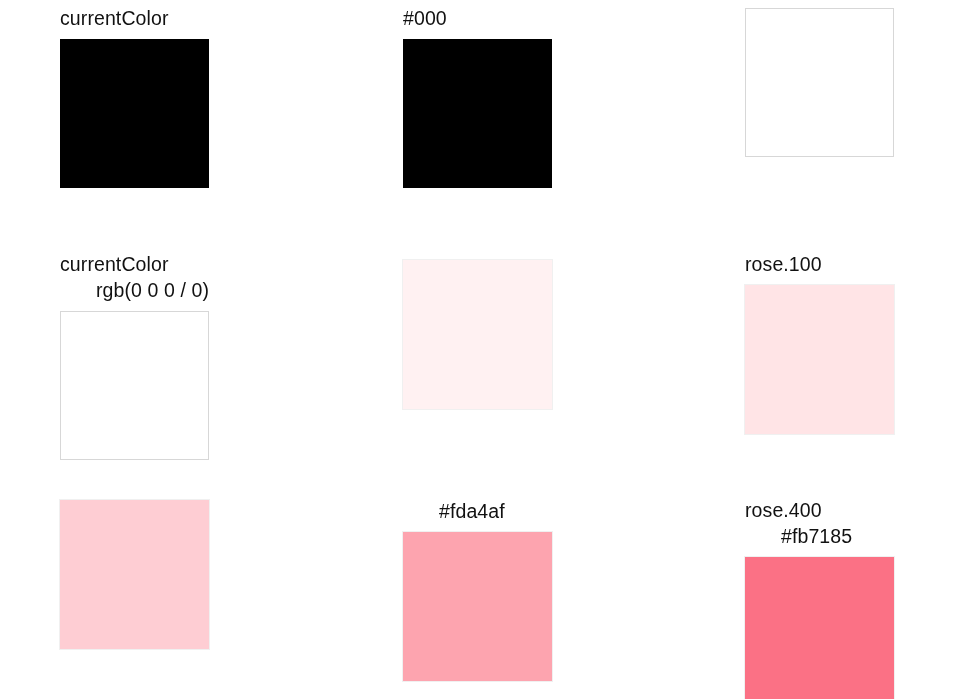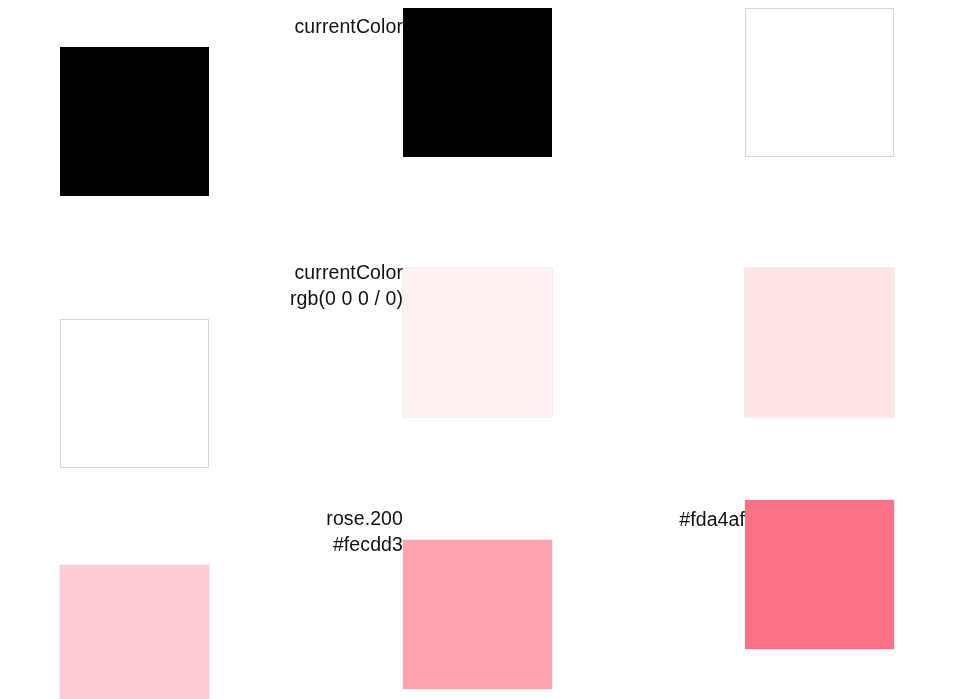--- a/index.html
+++ b/index.html
@@ -28,36 +28,36 @@
     align-content: start;
   }
 
   .swatch-cell {
     position: relative;
     box-sizing: border-box;
   }
 
   .swatch-labels {
     display: block;
-    padding-top: 14px;
+    padding-top: 6px;
     line-height: 1.28;
-    text-align: right;
   }
 
   .swatch-label {
     display: block;
     font-size: 19.5px;
     font-weight: 400;
     letter-spacing: 0.1px;
     color: #111111;
     white-space: nowrap;
   }
 
   .swatch-label.secondary {
     margin-top: 1px;
+    margin-left: 36px;
   }
 
   .swatch-chip {
     display: block;
     width: 149px;
     height: 149px;
     margin-top: 8px;
     box-sizing: border-box;
     background-color: #000000;
   }
@@ -79,51 +79,55 @@
 <body style="background: rgb(255, 255, 255);">
 
 <main class="palette-grid">
     <div class="swatch-cell">
       <div class="swatch-labels">
         <span class="swatch-label primary">currentColor</span>
       </div>
       <div class="swatch-chip" style="background-color: rgb(0, 0, 0);"></div>
     </div>
     <div class="swatch-cell">
+      <div class="swatch-labels">
+        <span class="swatch-label primary">#000</span>
+      </div>
       <div class="swatch-chip" style="background-color: rgb(0, 0, 0);"></div>
     </div>
     <div class="swatch-cell">
       <div class="swatch-chip outlined" style="background-color: rgb(255, 255, 255);"></div>
     </div>
     <div class="swatch-cell">
       <div class="swatch-labels">
         <span class="swatch-label primary">currentColor</span>
         <span class="swatch-label secondary">rgb(0 0 0 / 0)</span>
       </div>
       <div class="swatch-chip outlined transparent-chip"></div>
     </div>
     <div class="swatch-cell">
       <div class="swatch-labels">
       </div>
       <div class="swatch-chip hairline" style="background-color: rgb(255, 241, 242);"></div>
     </div>
     <div class="swatch-cell">
       <div class="swatch-labels">
+        <span class="swatch-label primary">rose.100</span>
       </div>
       <div class="swatch-chip hairline" style="background-color: rgb(255, 228, 230);"></div>
     </div>
     <div class="swatch-cell">
-      <div class="swatch-labels">
-        <span class="swatch-label primary">rose.200</span>
-        <span class="swatch-label secondary">#fecdd3</span>
-      </div>
       <div class="swatch-chip hairline" style="background-color: rgb(254, 205, 211);"></div>
     </div>
     <div class="swatch-cell">
       <div class="swatch-labels">
         <span class="swatch-label secondary">#fda4af</span>
       </div>
       <div class="swatch-chip hairline" style="background-color: rgb(253, 164, 175);"></div>
     </div>
     <div class="swatch-cell">
+      <div class="swatch-labels">
+        <span class="swatch-label primary">rose.400</span>
+        <span class="swatch-label secondary">#fb7185</span>
+      </div>
       <div class="swatch-chip hairline" style="background-color: rgb(251, 113, 133);"></div>
     </div>
   </main>
 
 </body></html>

